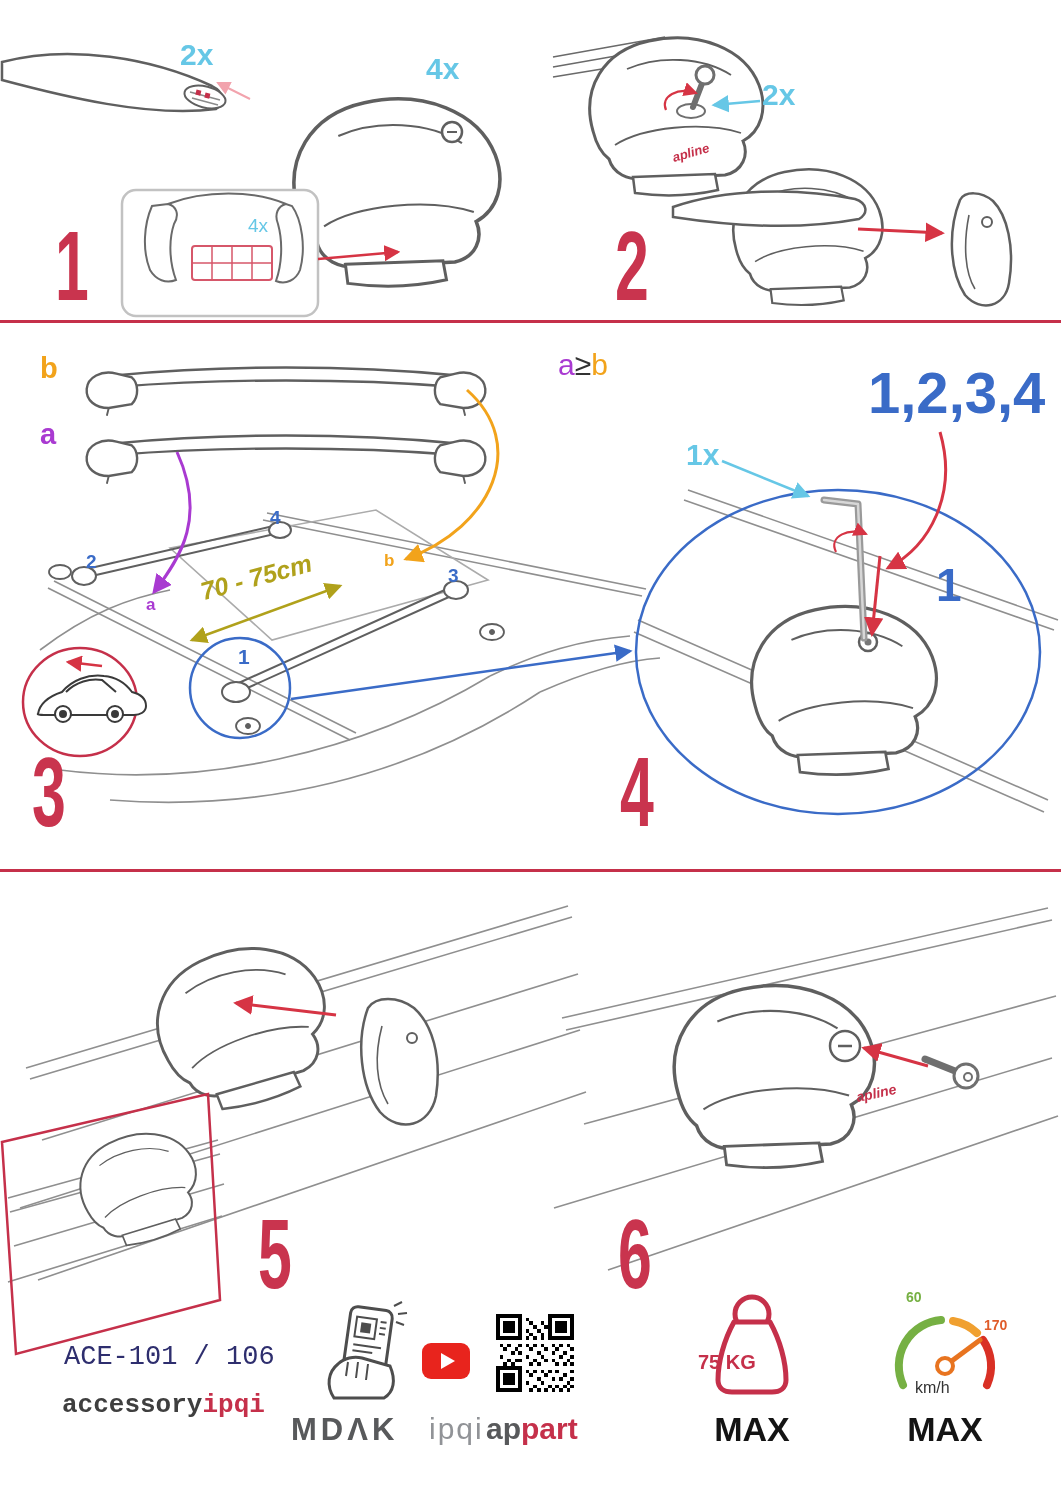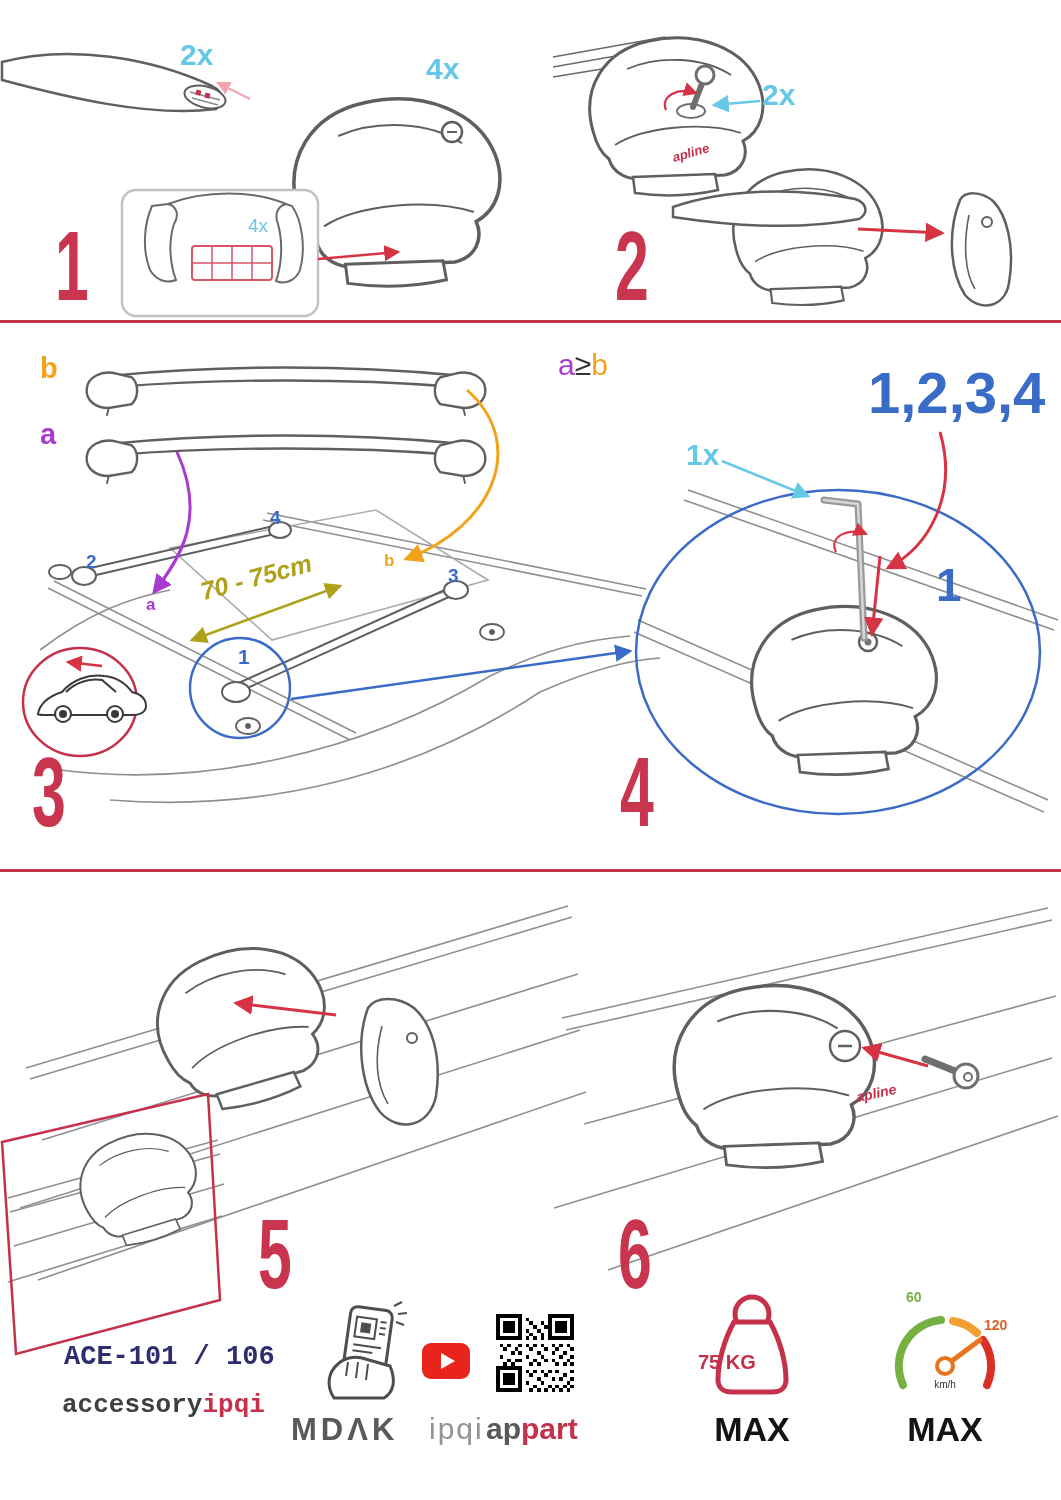--- a/index.html
+++ b/index.html
@@ -248,21 +248,21 @@
   <span class="t" style="left:558px;top:350px;font-size:30px;font-weight:400"><span style="color:#a93ad1">a</span><span style="color:#333">≥</span><span style="color:#f2a31b">b</span></span>
   <span class="t posblue" style="left:868px;top:364px;font-size:58px">1,2,3,4</span>
   <span class="t qty" style="left:686px;top:440px">1x</span>
   <span class="t posblue" style="left:936px;top:562px;font-size:46px">1</span>
   <span class="t stepnum" style="left:620px;top:754px">4</span>
 
   <span class="t stepnum" style="left:258px;top:1216px">5</span>
   <span class="t stepnum" style="left:618px;top:1216px">6</span>
   <span class="t sticker" style="left:856px;top:1086px;font-size:14px;transform:rotate(-12deg)">apline</span>
 
-  <span class="t mono" style="left:64px;top:1344px;font-size:27px;font-weight:700;color:#2e2e6e">ACE-101 / 106</span>
+  <span class="t mono" style="left:64px;top:1344px;font-size:27px;font-weight:400;color:#2e2e6e">ACE-101 / 106</span>
   <span class="t mono" style="left:62px;top:1392px;font-size:26px;font-weight:700"><span style="color:#3f3f3f">accessory</span><span style="color:#c5304a">ipqi</span></span>
 
   <svg class="art" style="left:320px;top:1302px" width="85" height="100">
     <g transform="rotate(8 45 45)" stroke="#4d4d4d" fill="#fff">
       <rect x="26" y="6" width="42" height="74" rx="7" stroke-width="3"></rect>
       <rect x="33" y="16" width="20" height="20" fill="none" stroke-width="2"></rect>
       <rect x="38" y="21" width="10" height="10" fill="#4d4d4d" stroke="none"></rect>
       <path d="M57,18 h6 M57,24 h6 M57,30 h6 M33,44 h28 M33,50 h20" stroke-width="2" fill="none"></path>
     </g>
     <path d="M74,4 l8,-4 M78,12 l9,-1 M76,20 l8,3" stroke="#4d4d4d" stroke-width="2" fill="none"></path>
@@ -299,17 +299,17 @@
   <span class="t" style="left:707px;top:1412px;width:90px;text-align:center;font-size:34px;font-weight:700;color:#141414">MAX</span>
 
   <svg class="art" style="left:882px;top:1288px" width="126" height="112">
     <path d="M21,97 A46,46 0 0 1 59,32" stroke="#76b043" stroke-width="8" fill="none" stroke-linecap="round"></path>
     <path d="M71,33 A46,46 0 0 1 95,45" stroke="#f0a030" stroke-width="8" fill="none" stroke-linecap="round"></path>
     <path d="M101,52 A46,46 0 0 1 105,97" stroke="#d93025" stroke-width="8" fill="none" stroke-linecap="round"></path>
     <path d="M63,78 L98,52" stroke="#e87420" stroke-width="5" stroke-linecap="round"></path>
     <circle cx="63" cy="78" r="8" fill="#fff" stroke="#e87420" stroke-width="4"></circle>
   </svg>
   <span class="t" style="left:906px;top:1290px;font-size:14px;font-weight:700;color:#76b043">60</span>
-  <span class="t" style="left:984px;top:1318px;font-size:14px;font-weight:700;color:#e05c2a">120</span>
-  <span class="t" style="left:915px;top:1380px;width:60px;text-align:center;font-size:10px;color:#333">km/h</span>
+  <span class="t" style="left:984px;top:1318px;font-size:14px;font-weight:700;color:#e05c2a">170</span>
+  <span class="t" style="left:915px;top:1380px;width:60px;text-align:left;font-size:16px;color:#333">km/h</span>
   <span class="t" style="left:900px;top:1412px;width:90px;text-align:center;font-size:34px;font-weight:700;color:#141414">MAX</span>
 
 </div>
 
 </body></html>

